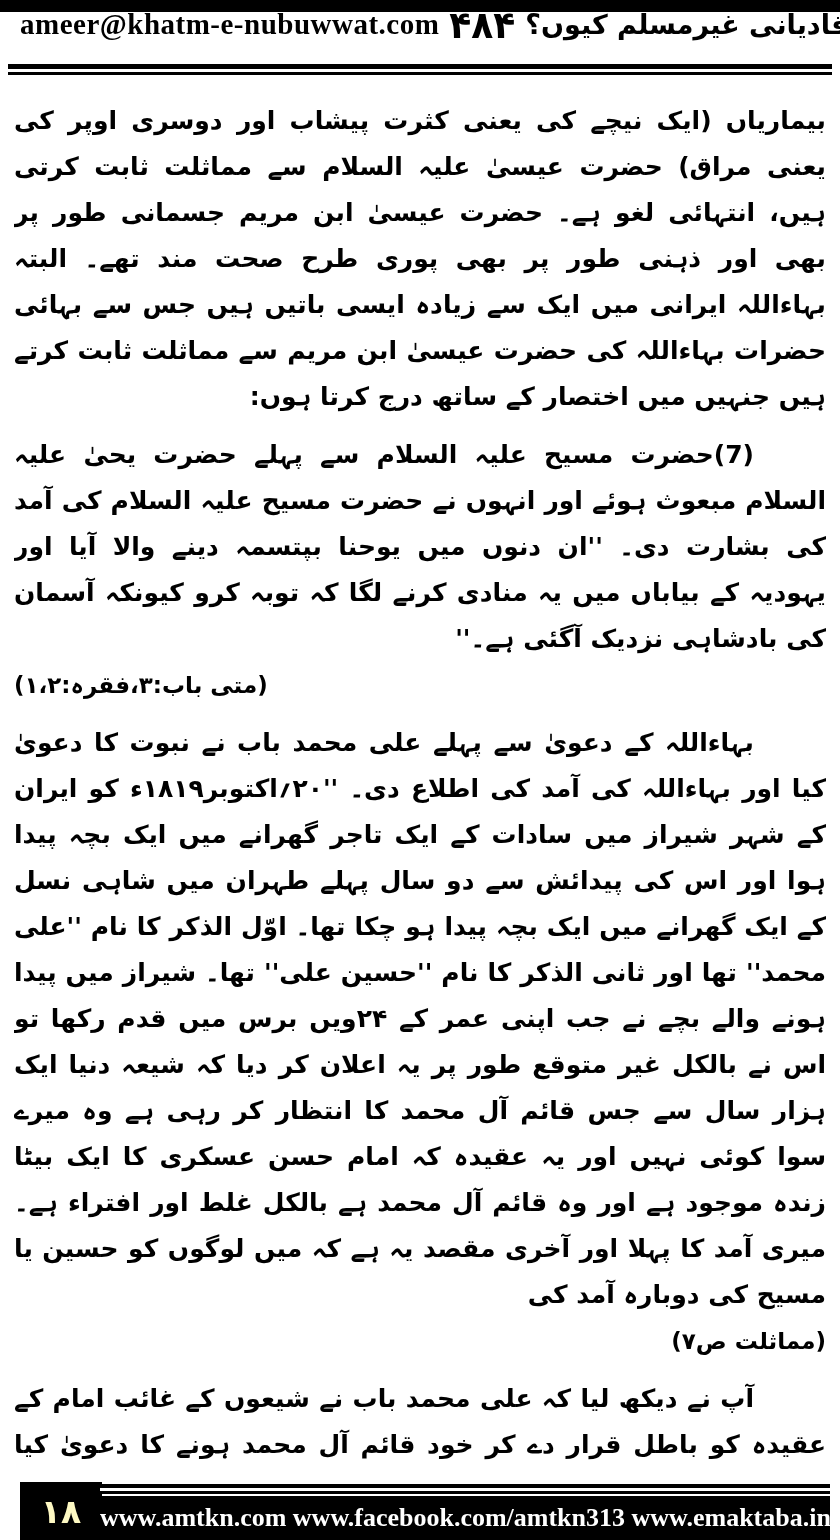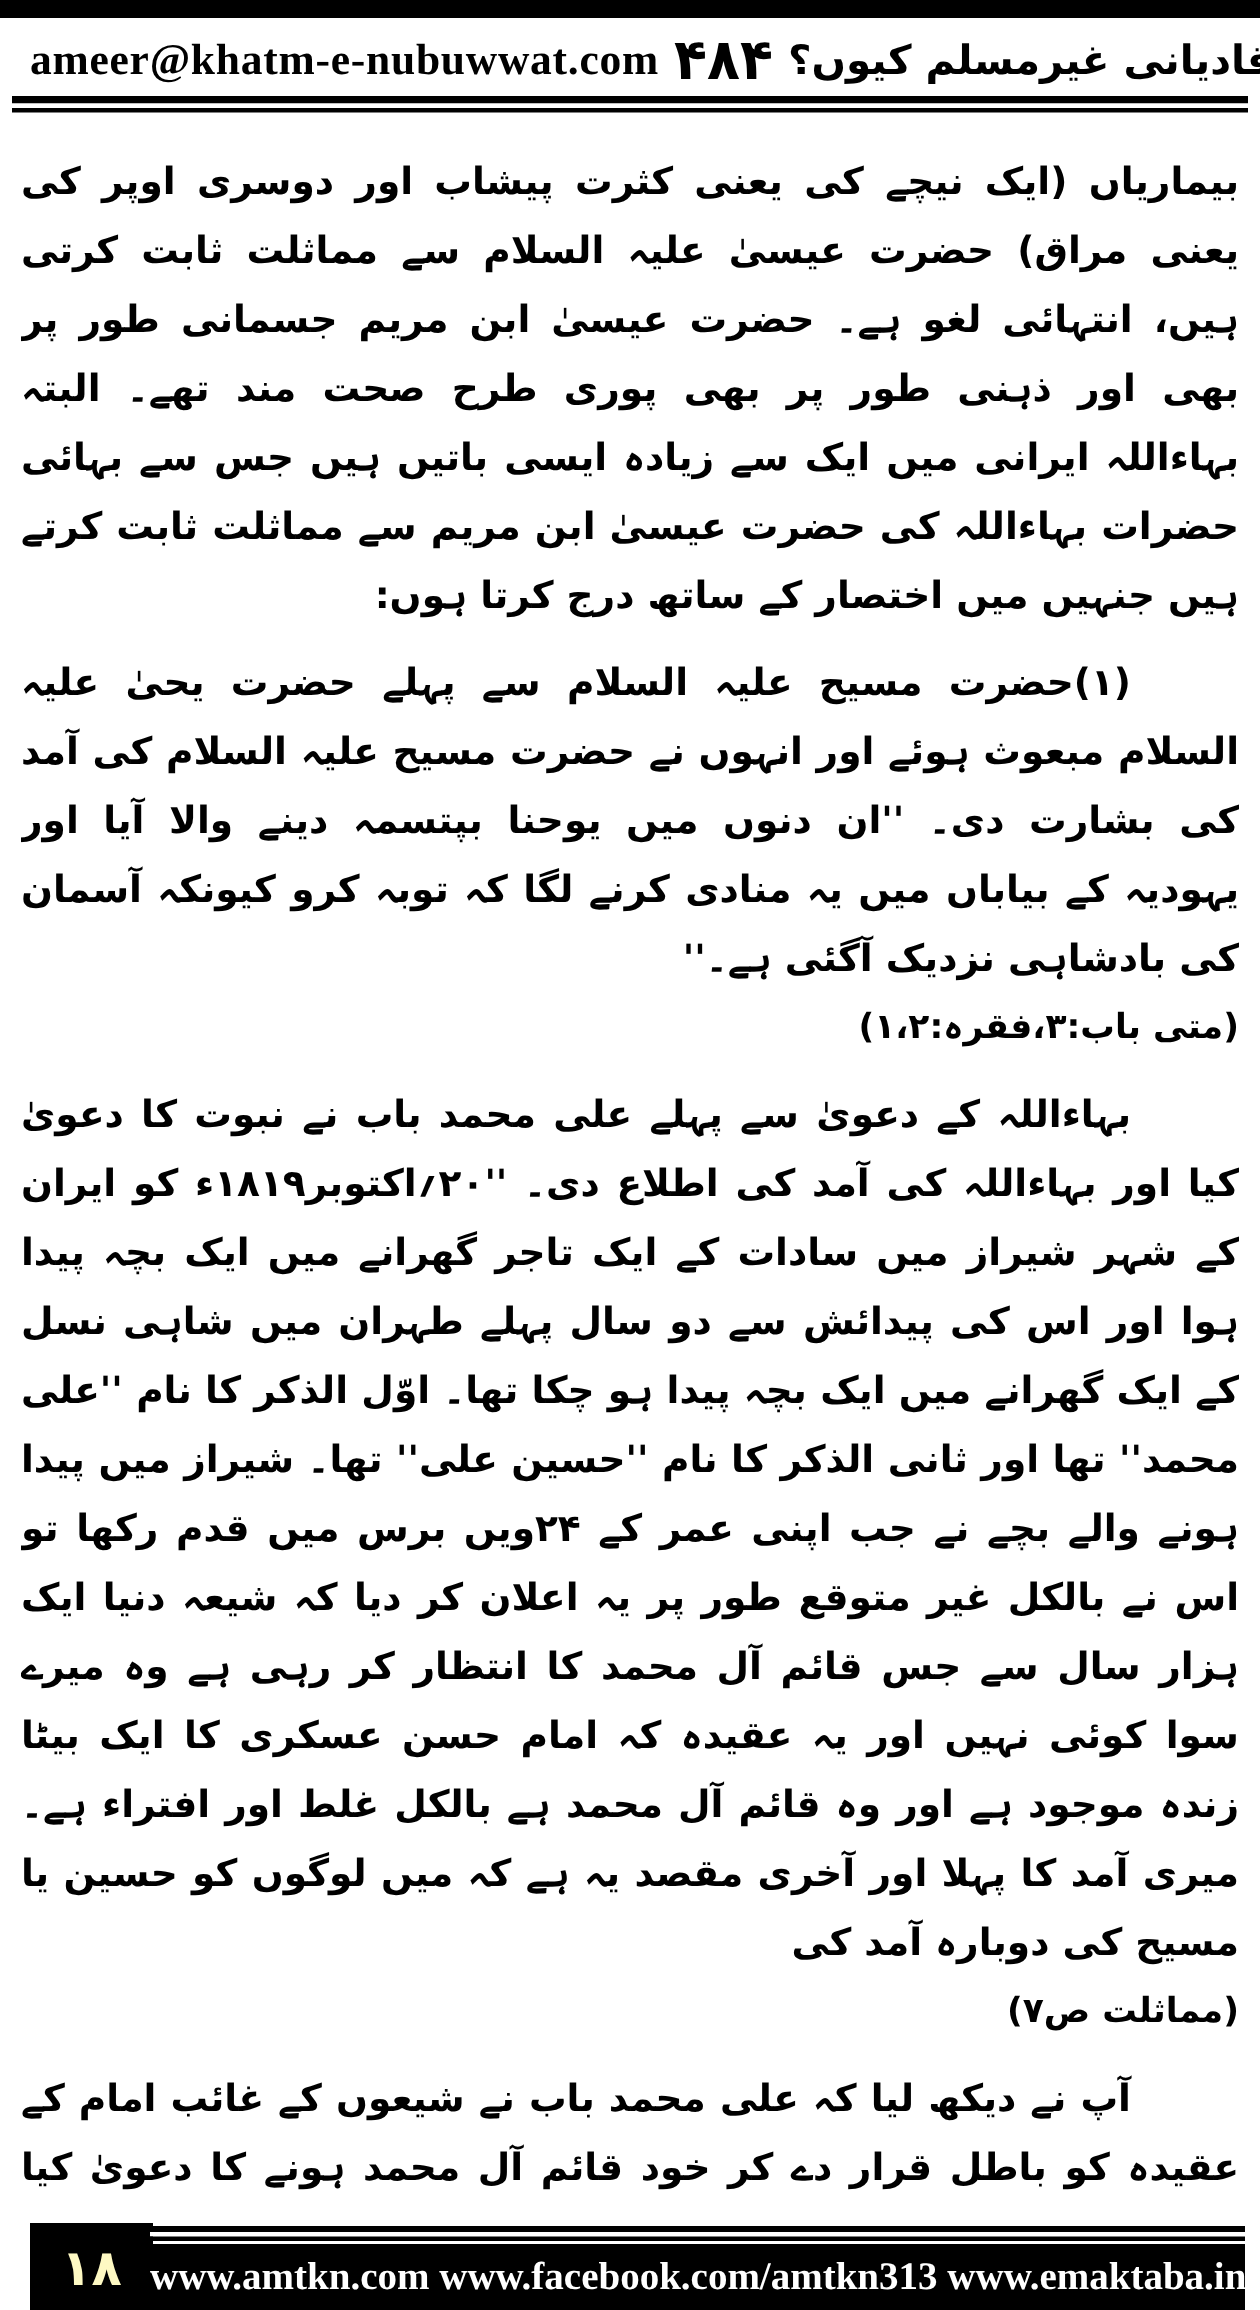--- a/index.html
+++ b/index.html
@@ -9,21 +9,21 @@
     width:840px; height:1540px;
     margin:0 auto;
     background:#ffffff;
     overflow:hidden;
     font-family:"DejaVu Sans", sans-serif;
     color:#000;
   }
   
   .top-bar { position:absolute; top:0; left:0; width:100%; height:12px; background:#000; }
   .header {
-    position:absolute; top:16px; left:20px; right:10px; height:48px;
+    position:absolute; top:0; left:20px; right:10px; height:48px;
     display:flex; align-items:center; justify-content:space-between;
   }
   .header-email {
     font-family:"Liberation Serif", serif;
     font-weight:bold; font-size:29px; letter-spacing:.5px;
     white-space:nowrap;
   }
   .header-pageno {
     font-weight:bold; font-size:36px;
     font-family:"DejaVu Sans", sans-serif;
@@ -45,21 +45,21 @@
     position:absolute; top:86px; left:14px; right:14px; bottom:76px;
     direction:rtl;
     font-size:25px; font-weight:bold;
     line-height:46px;
     text-align:justify;
     overflow:hidden;
   }
   .para { text-align:justify;margin-top:12px; }
   .para.indent { text-indent:72px; }
   .cite-line {
-    direction:rtl; text-align:right;
+    direction:rtl; text-align:left;
     font-size:23px; line-height:46px;
   }
   .end-line {
     display:flex; direction:rtl;
     justify-content:space-between; align-items:baseline;
     line-height:46px;
   }
   .end-line .cite { font-size:23px; white-space:nowrap; }
 
   
@@ -95,21 +95,21 @@
   </div>
 
   <div class="header-rule">
     <div class="r1"></div>
       <div class="gap"></div>
       <div class="r2"></div>
   </div>
 
   <div class="body-text" id="body-text">
       <div class="para">بیماریاں (ایک نیچے کی یعنی کثرت پیشاب اور دوسری اوپر کی یعنی مراق) حضرت عیسیٰ علیہ السلام سے مماثلت ثابت کرتی ہیں، انتہائی لغو ہے۔ حضرت عیسیٰ ابن مریم جسمانی طور پر بھی اور ذہنی طور پر بھی پوری طرح صحت مند تھے۔ البتہ بہاءاللہ ایرانی میں ایک سے زیادہ ایسی باتیں ہیں جس سے بہائی حضرات بہاءاللہ کی حضرت عیسیٰ ابن مریم سے مماثلت ثابت کرتے ہیں جنہیں میں اختصار کے ساتھ درج کرتا ہوں:</div>
-      <div class="para indent">(۱)حضرت مسیح علیہ السلام سے پہلے حضرت یحیٰ علیہ السلام مبعوث ہوئے اور انہوں نے حضرت مسیح علیہ السلام کی آمد کی بشارت دی۔ ''ان دنوں میں یوحنا بپتسمہ دینے والا آیا اور یہودیہ کے بیاباں میں یہ منادی کرنے لگا کہ توبہ کرو کیونکہ آسمان کی بادشاہی نزدیک آگئی ہے۔''</div>
+      <div class="para indent">(7)حضرت مسیح علیہ السلام سے پہلے حضرت یحیٰ علیہ السلام مبعوث ہوئے اور انہوں نے حضرت مسیح علیہ السلام کی آمد کی بشارت دی۔ ''ان دنوں میں یوحنا بپتسمہ دینے والا آیا اور یہودیہ کے بیاباں میں یہ منادی کرنے لگا کہ توبہ کرو کیونکہ آسمان کی بادشاہی نزدیک آگئی ہے۔''</div>
       <div class="cite-line">(متی باب:۳،فقرہ:۱،۲)</div>
       <div class="para indent">بہاءاللہ کے دعویٰ سے پہلے علی محمد باب نے نبوت کا دعویٰ کیا اور بہاءاللہ کی آمد کی اطلاع دی۔ ''۲۰؍اکتوبر۱۸۱۹ء کو ایران کے شہر شیراز میں سادات کے ایک تاجر گھرانے میں ایک بچہ پیدا ہوا اور اس کی پیدائش سے دو سال پہلے طہران میں شاہی نسل کے ایک گھرانے میں ایک بچہ پیدا ہو چکا تھا۔ اوّل الذکر کا نام ''علی محمد'' تھا اور ثانی الذکر کا نام ''حسین علی'' تھا۔ شیراز میں پیدا ہونے والے بچے نے جب اپنی عمر کے ۲۴ویں برس میں قدم رکھا تو اس نے بالکل غیر متوقع طور پر یہ اعلان کر دیا کہ شیعہ دنیا ایک ہزار سال سے جس قائم آل محمد کا انتظار کر رہی ہے وہ میرے سوا کوئی نہیں اور یہ عقیدہ کہ امام حسن عسکری کا ایک بیٹا زندہ موجود ہے اور وہ قائم آل محمد ہے بالکل غلط اور افتراء ہے۔ میری آمد کا پہلا اور آخری مقصد یہ ہے کہ میں لوگوں کو حسین یا مسیح کی دوبارہ آمد کی</div>
       <div class="end-line">
         <span class="cite">(مماثلت ص۷)</span>
       </div>
       <div class="para indent">آپ نے دیکھ لیا کہ علی محمد باب نے شیعوں کے غائب امام کے عقیدہ کو باطل قرار دے کر خود قائم آل محمد ہونے کا دعویٰ کیا اور حسین یا مسیح کی دوبارہ آمد کی بشارت دی۔</div>
     </div>
 
   <div class="footer-pagebox">
     <span>۱۸</span>

